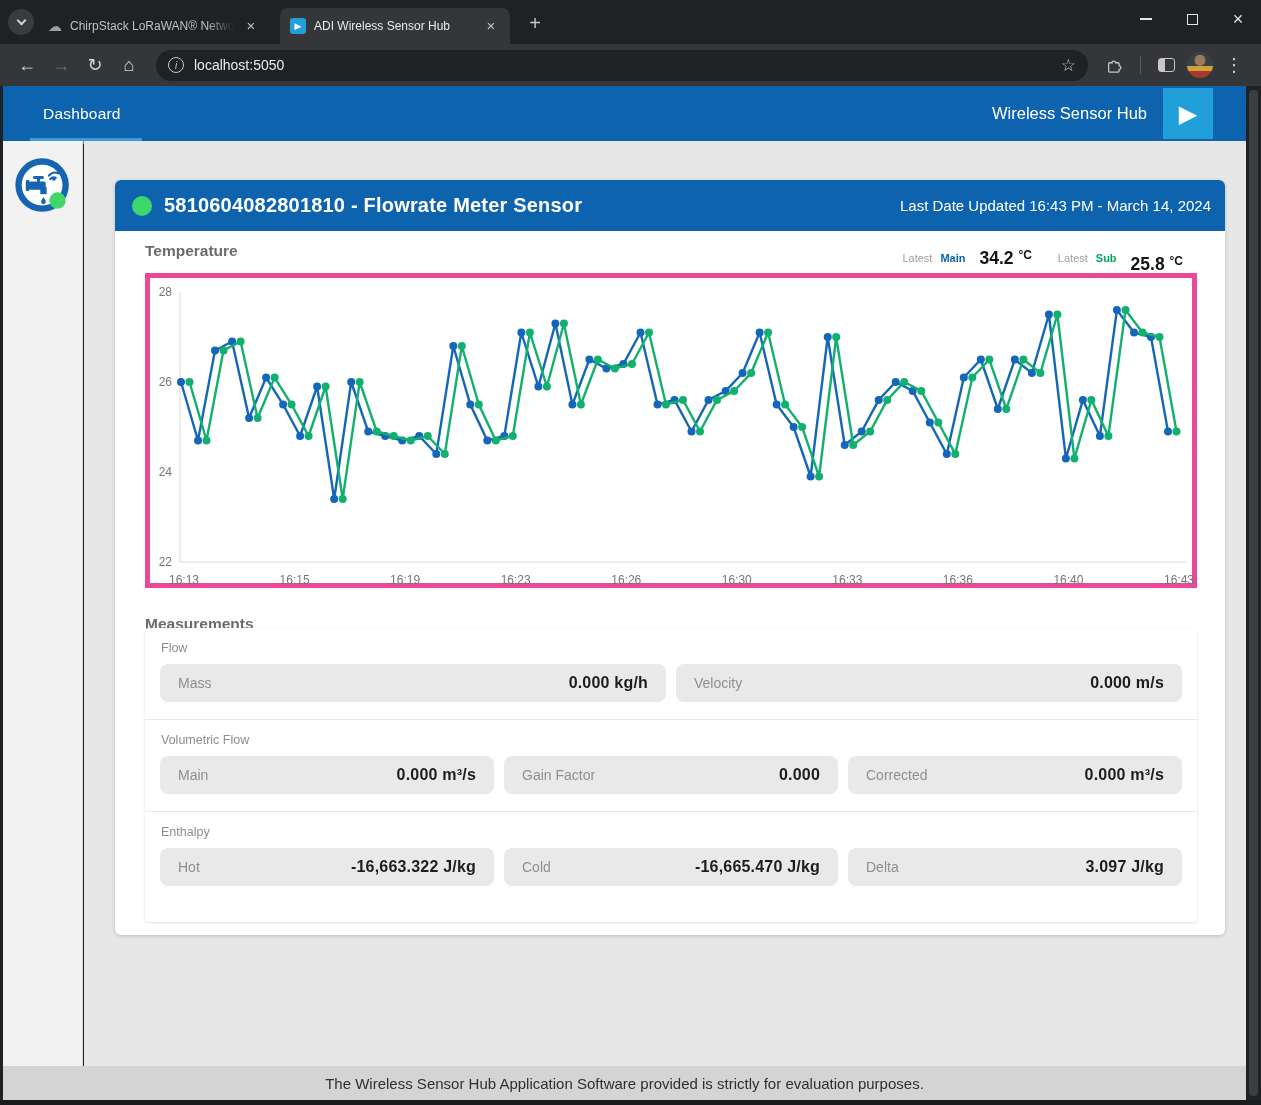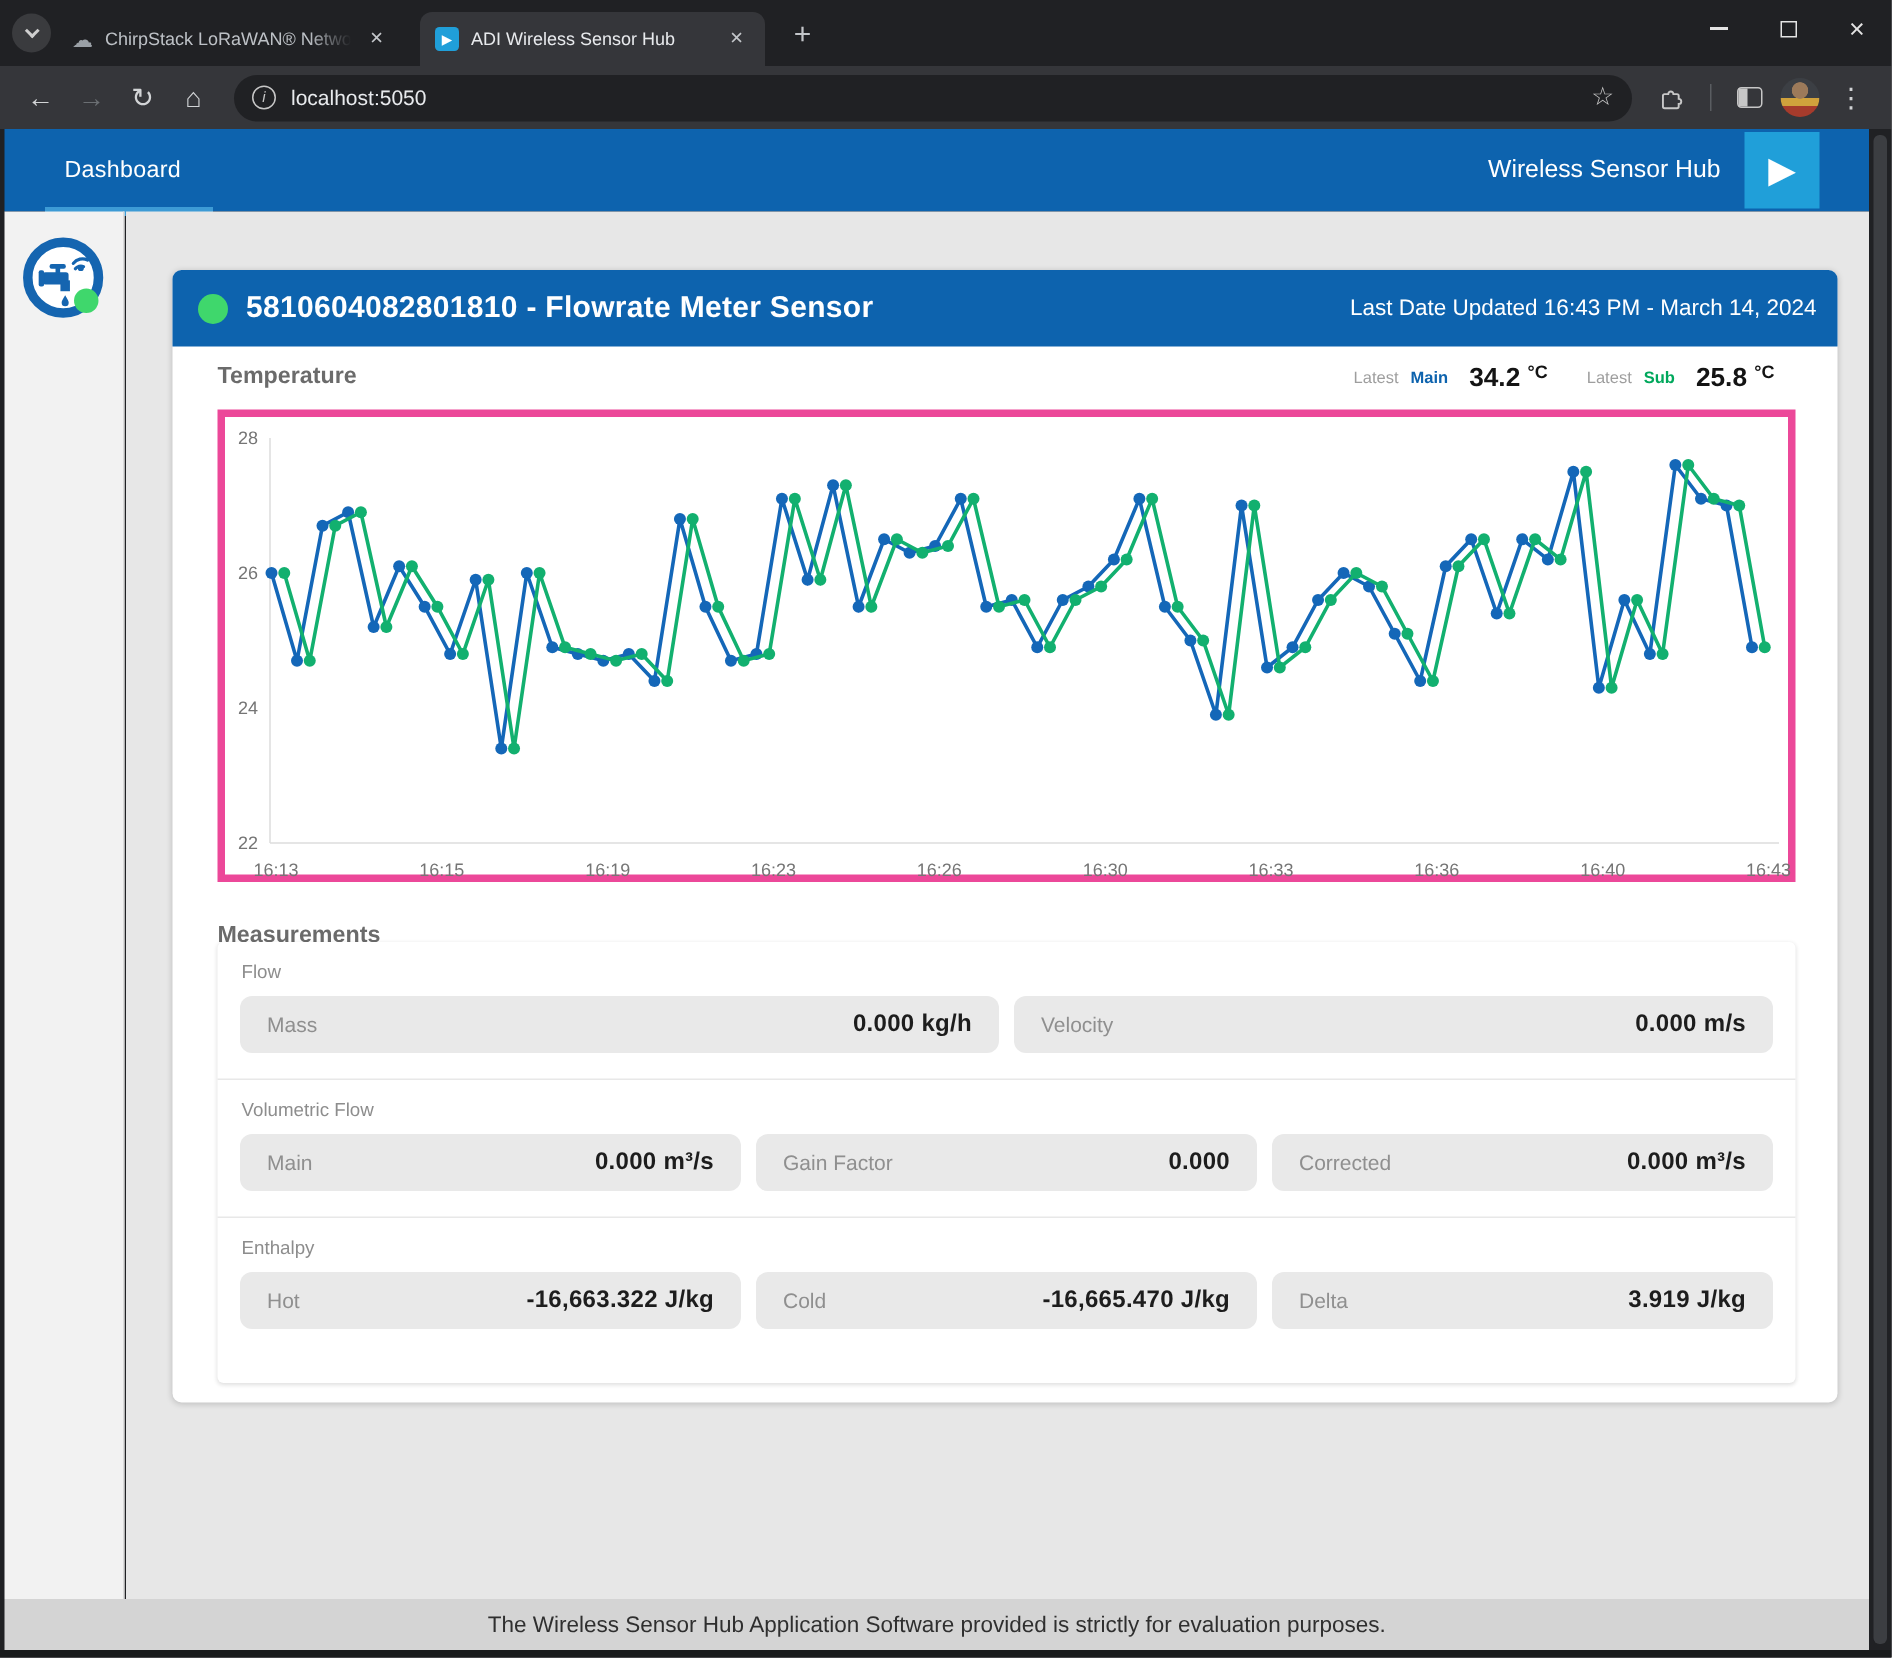--- a/index.html
+++ b/index.html
@@ -74,21 +74,21 @@
   .card-title { font-size:20px; font-weight:700; letter-spacing:.2px; flex:1; }
   .last-updated { font-size:15px; font-weight:400; }
 
   .sec-head { position:absolute; left:30px; font-size:15.5px; font-weight:700; color:#6b6b6b; }
   .temp-head { top:62px; }
   .latest-row { position:absolute; right:42px; top:61px; display:flex; align-items:center; gap:8px; }
   .latest-lbl { font-size:11px; color:#9e9e9e; }
   .latest-name-main { font-size:11px; font-weight:700; color:#0d63ae; }
   .latest-name-sub { font-size:11px; font-weight:700; color:#00a85c; }
   .latest-val { font-size:17.5px; font-weight:700; color:#141414; margin:0 18px 0 6px; }
-  .latest-val:last-child { margin-right:0; }
+  .latest-val:last-child { margin-right:0;margin-top:13px; }
   .latest-val .unit { font-size:12px; position:relative; top:-5px; }
 
   .chart-box { position:absolute; left:30px; top:93px; width:1052px; height:315px; background:#fff;
     border:5px solid #ec4899; }
   .chart-box svg { display:block; }
   .tick { font-size:12px; fill:#757575; font-family:"Liberation Sans","DejaVu Sans",sans-serif; }
 
   .meas-head { top:421px;margin-top:14px; }
   .meas-card { position:absolute; left:30px; top:448px; width:1052px; height:294px; background:#fff;
     border-radius:4px; box-shadow:0 1px 3px rgba(0,0,0,.13); }
@@ -394,21 +394,21 @@
           <div class="mfield">
             <span class="flabel">Hot</span>
             <span class="fvalue">-16,663.322 J/kg</span>
           </div>
           <div class="mfield">
             <span class="flabel">Cold</span>
             <span class="fvalue">-16,665.470 J/kg</span>
           </div>
           <div class="mfield">
             <span class="flabel">Delta</span>
-            <span class="fvalue">3.919 J/kg</span>
+            <span class="fvalue">3.097 J/kg</span>
           </div>
         </div>
       </div>
     </div>
   </div>
 </div>
 
 <div class="footer">The Wireless Sensor Hub Application Software provided is strictly for evaluation purposes.</div>
 <div class="scrollbar">
     <div class="scroll-thumb"></div>

